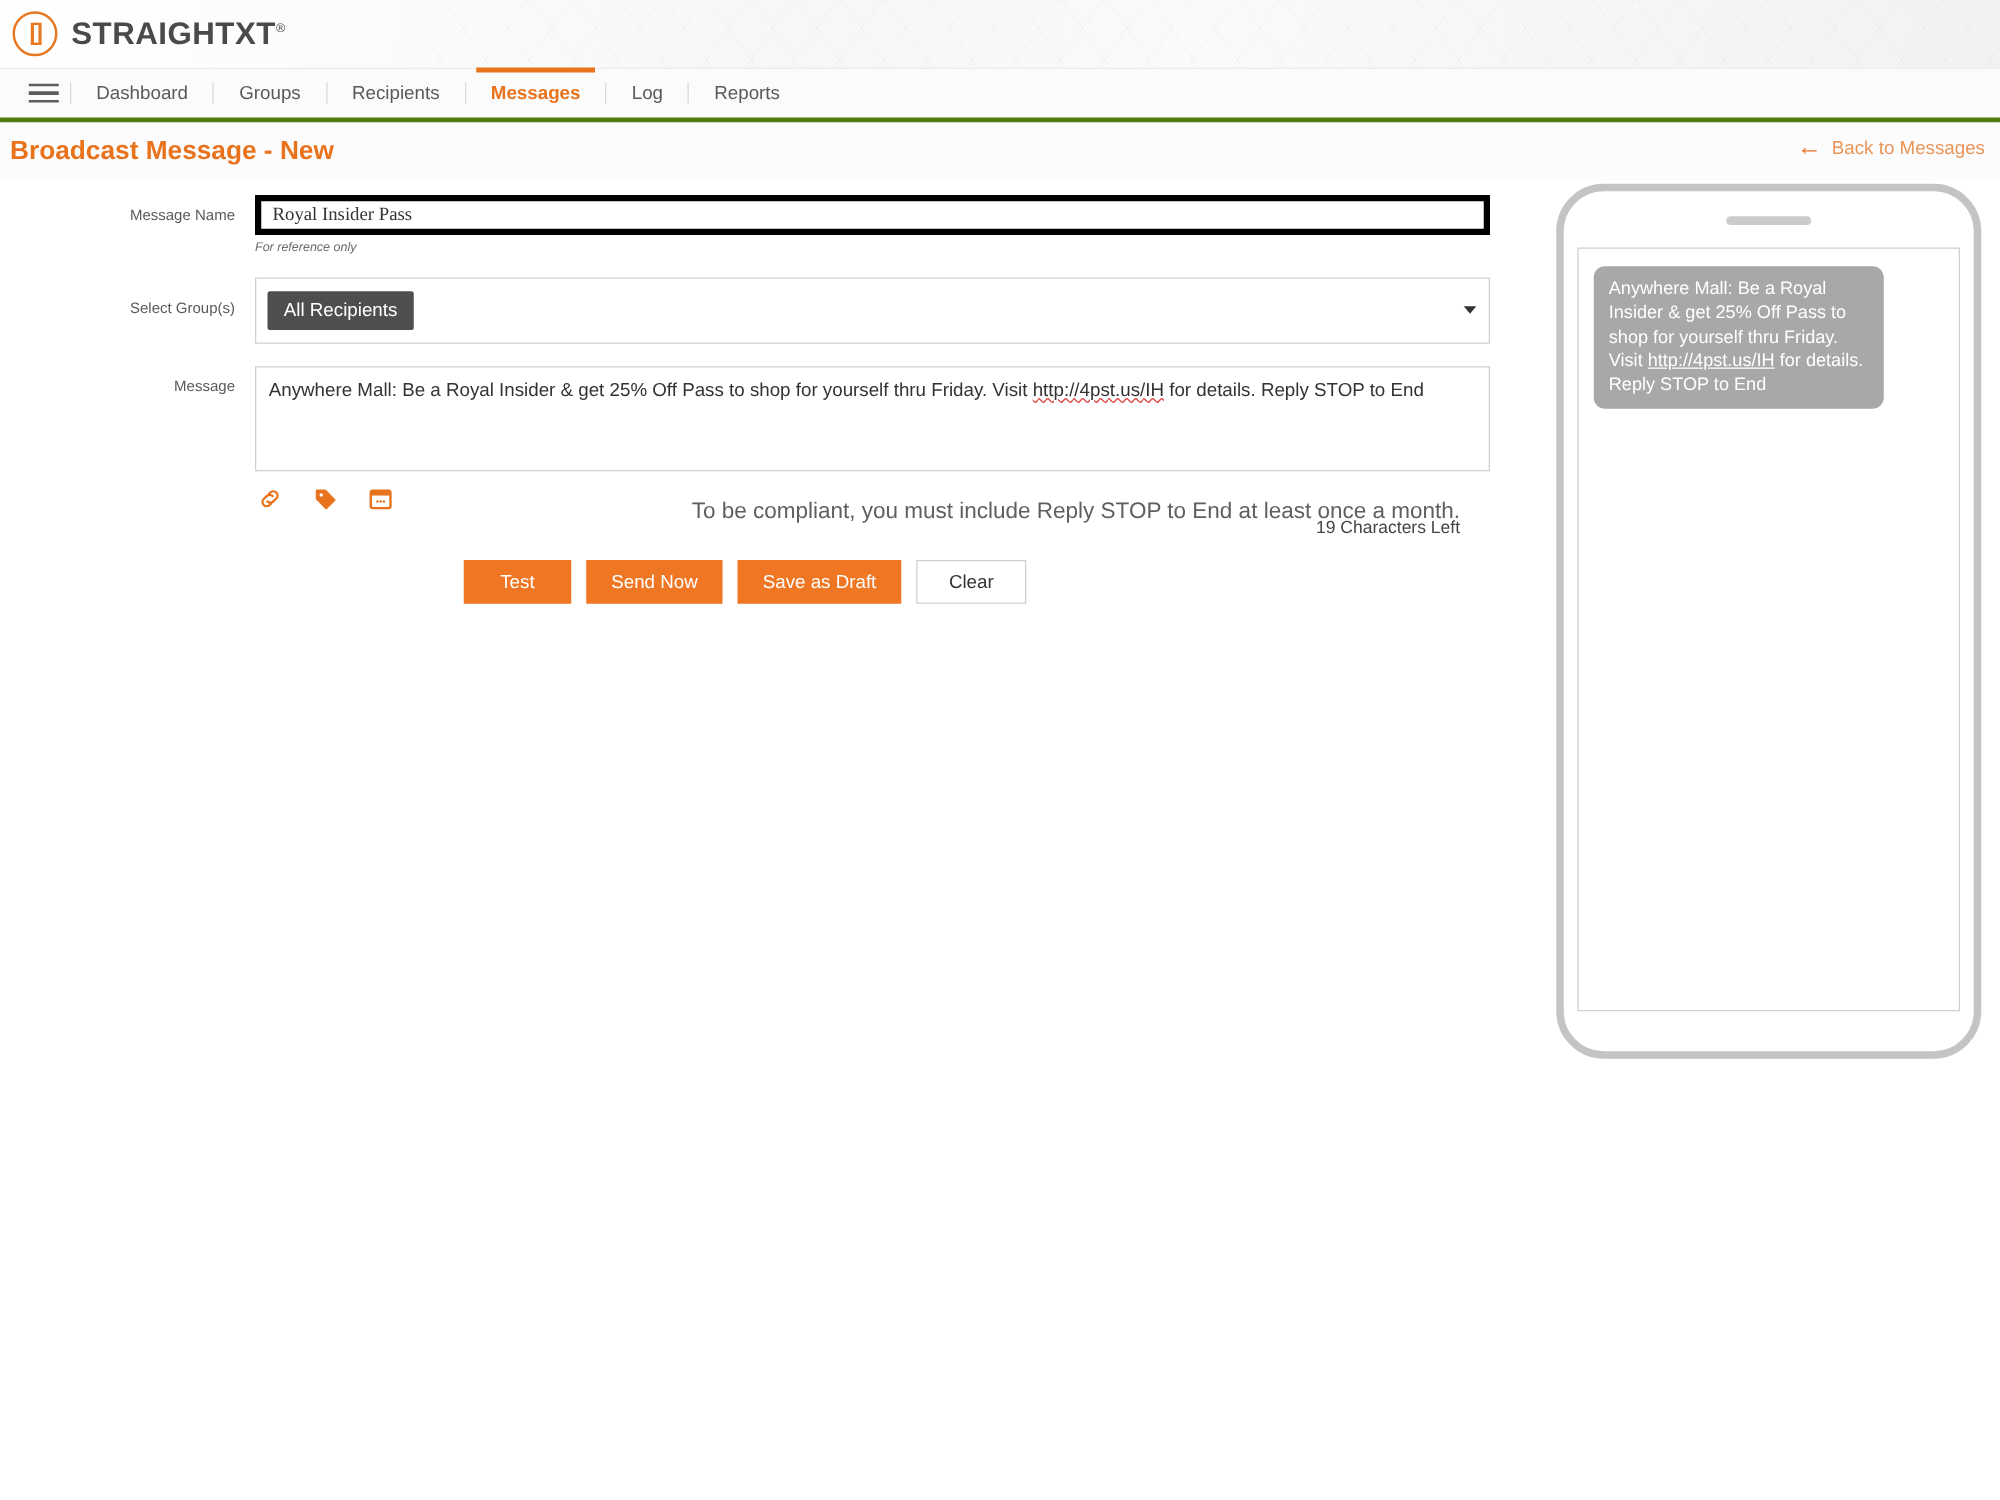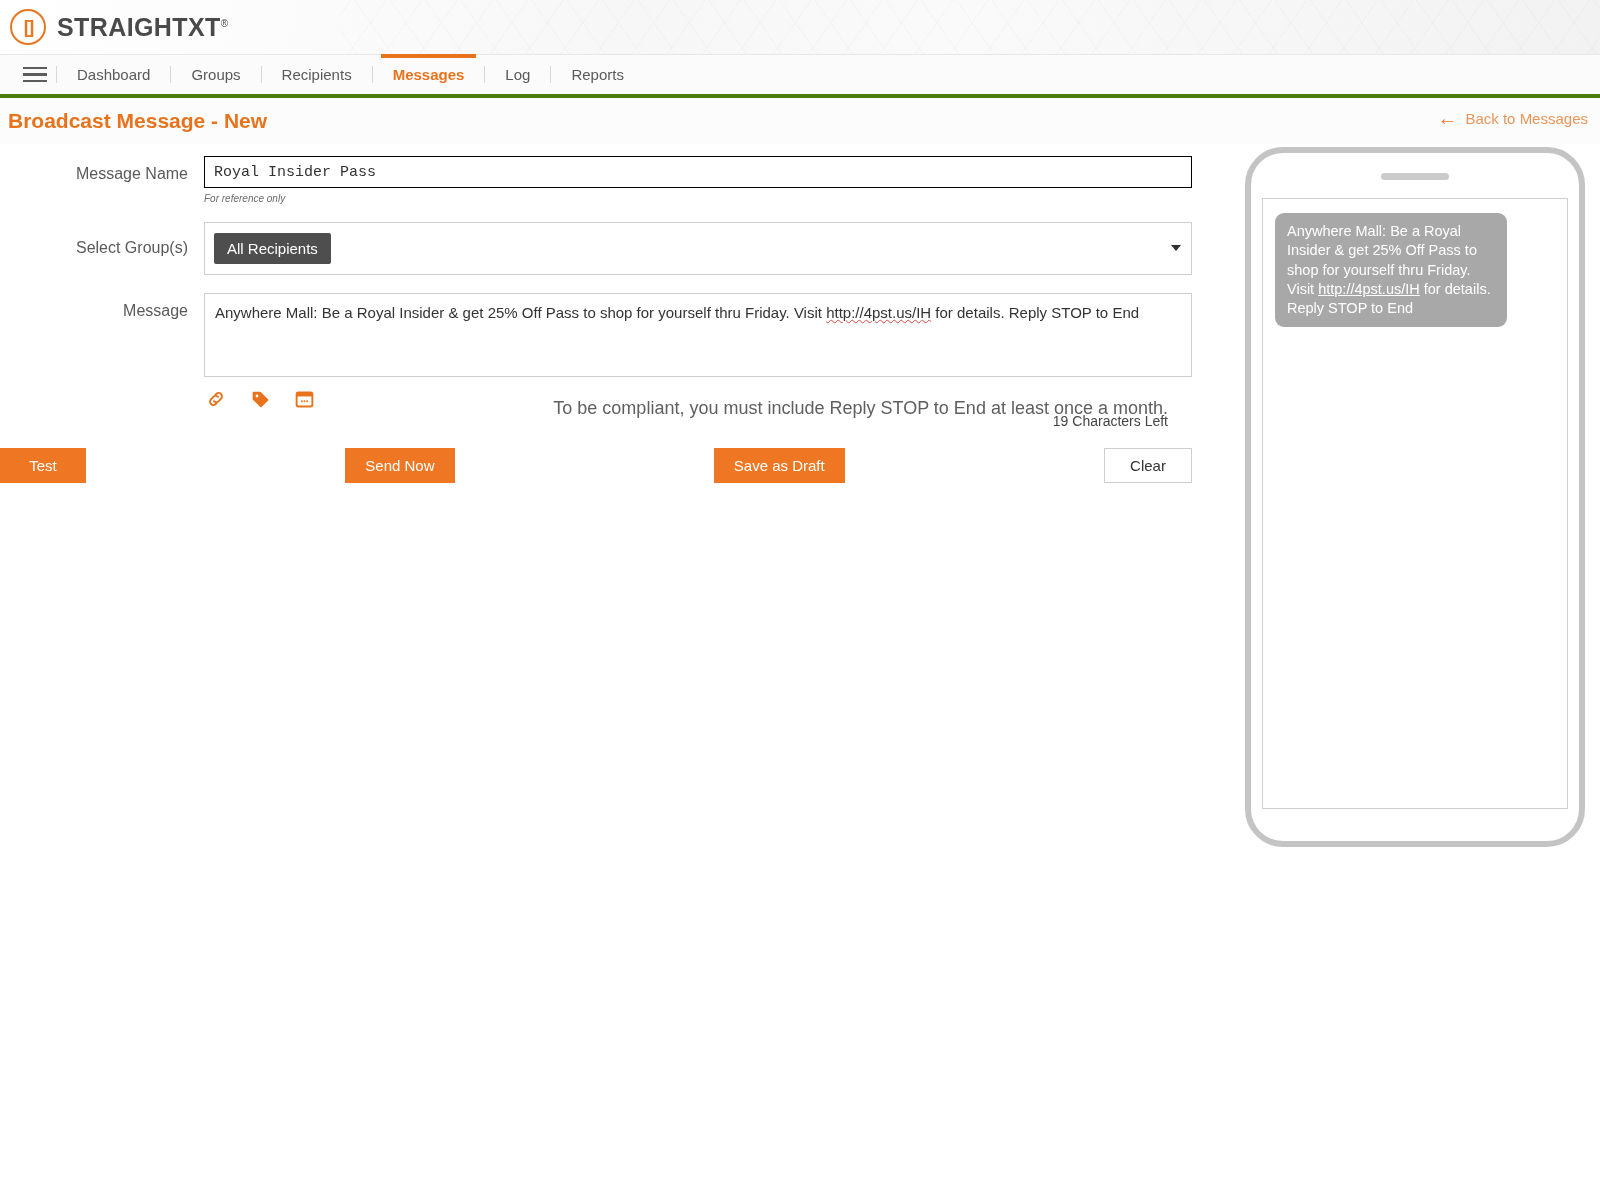--- a/index.html
+++ b/index.html
@@ -149,36 +149,36 @@
   }
   .frow {
     display: flex;
     align-items: flex-start;
     margin-bottom: 0;
   }
   .flabel {
     width: 204px;
     text-align: right;
     padding-right: 16px;
-    font-size: 16px;
+    font-size: 12px;
     color: #5a5a5a;
     padding-top: 9px;
     flex: none;
   }
   .fcontrol { flex: 1; padding-right: 24px; }
 
   .txtinput {
     width: 100%;
     height: 32px;
-    border: 1px solid #000000;
+    border: 5px solid #000000;
     background: #fff;
     font-size: 15px;
     color: #333;
     padding: 0 9px;
-    font-family: Liberation Mono, monospace;
+    font-family: Liberation Serif, serif;
     outline: none;
   }
   .hint {
     font-size: 10px;
     font-style: italic;
     color: #6b6b6b;
     margin-top: 5px;
   }
 
   .selectbox {
@@ -271,21 +271,21 @@
     margin-left: 16px;
     cursor: pointer;
     width: 22px; height: 22px;
     display: inline-flex;
     align-items: center;
     vertical-align: middle;
   }
 
   .btnrow {
     display: flex;
-    justify-content: space-between;
+    justify-content: center;
     gap: 12px;
     padding-right: 24px;
     margin-top: 36px;
   }
   .btn {
     font-size: 15px;
     padding: 0 20px;
     height: 35px;
     min-width: 86px;
     border: none;

